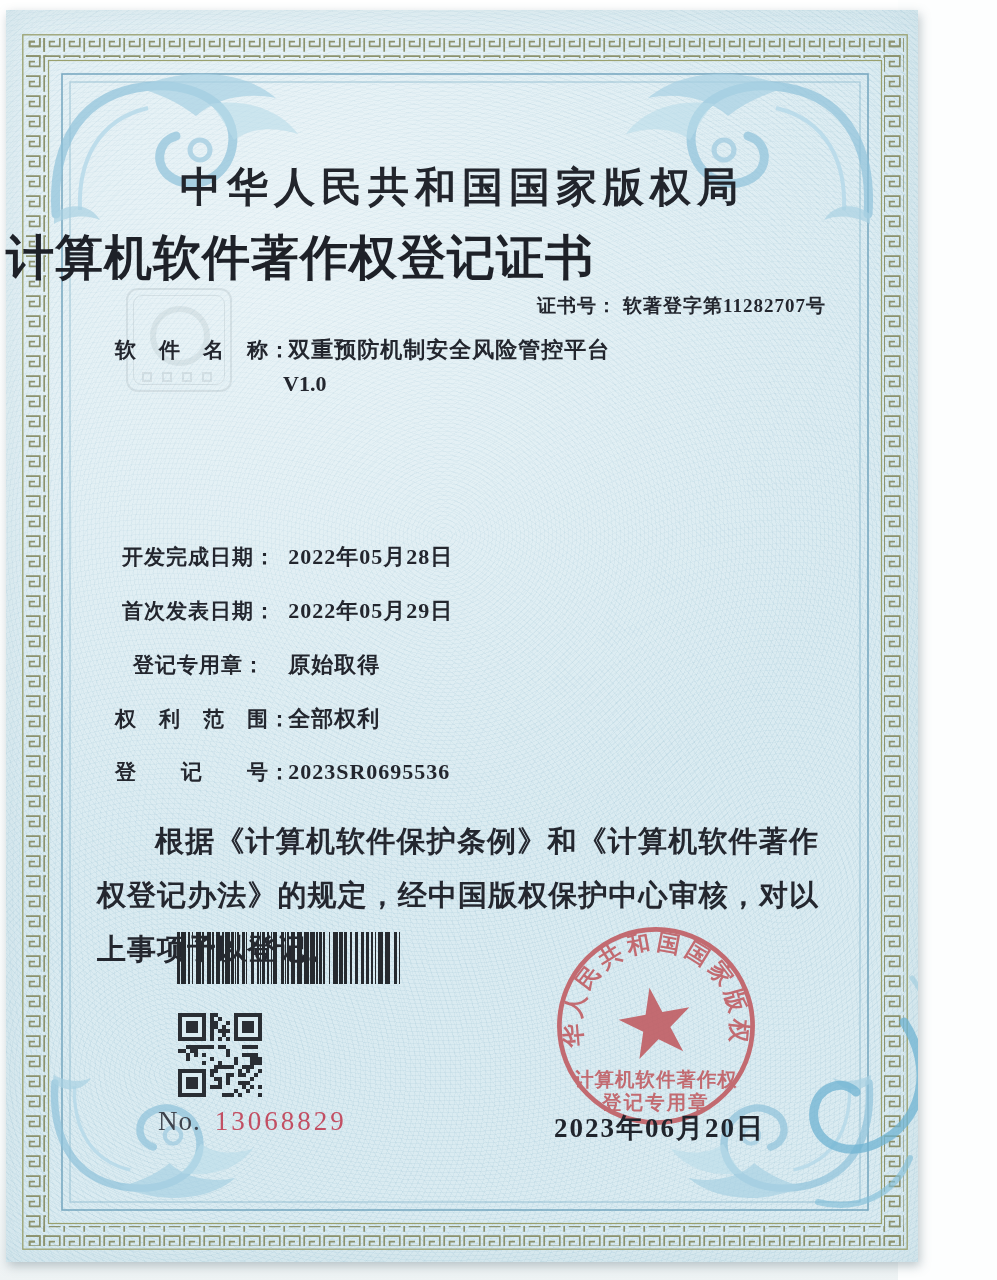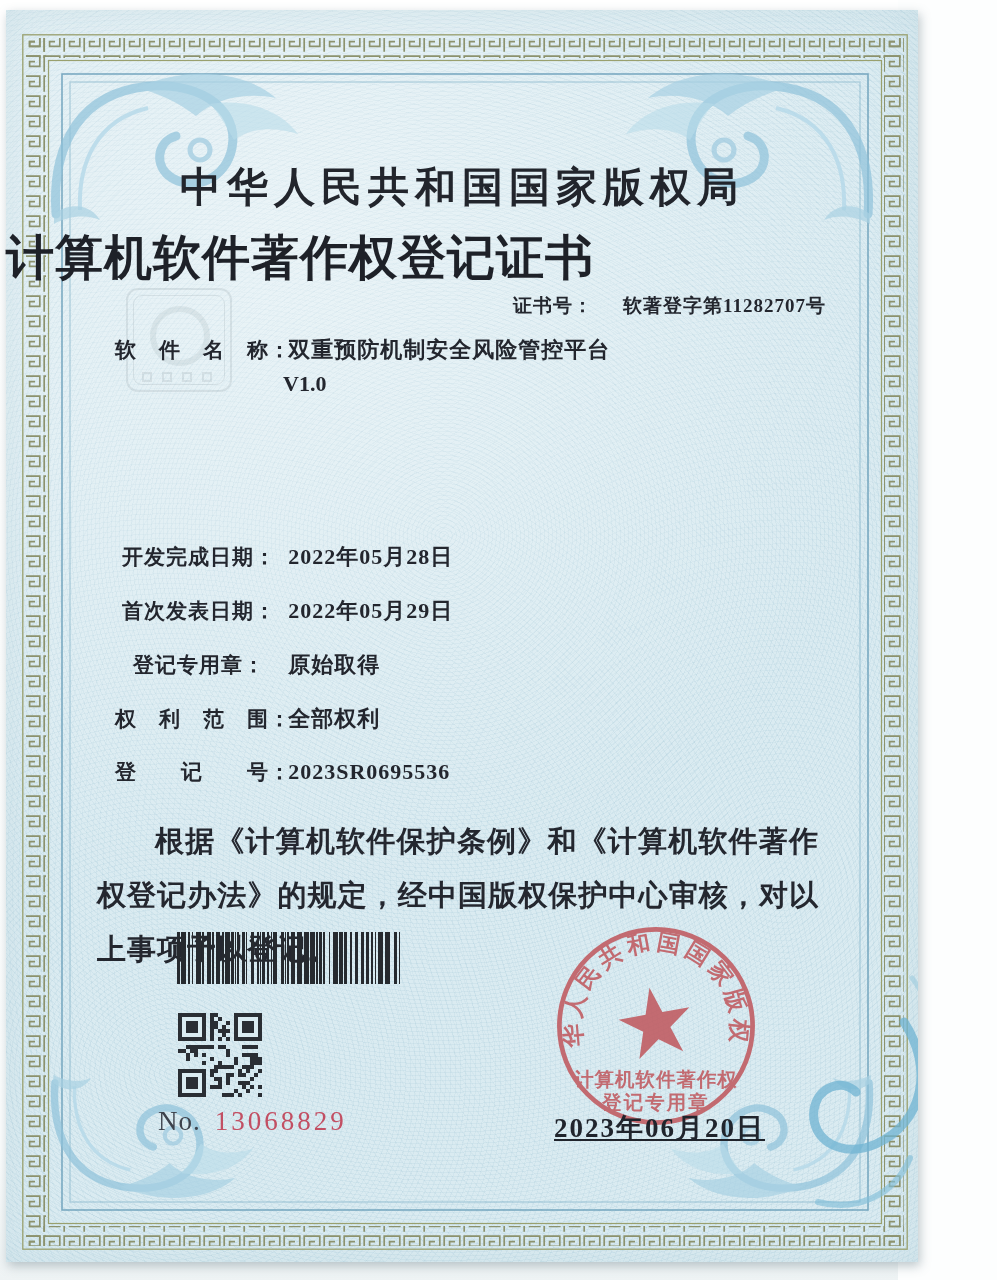--- a/index.html
+++ b/index.html
@@ -20,42 +20,42 @@
   }
   svg.layer { position:absolute; pointer-events:none; }
 
   
   .issuer { position:absolute; left:0; top:150px; width:100%; text-align:center;
     font-size:41px; font-weight:700; letter-spacing:6px; color:#22252c; }
   .doc-title { position:absolute; left:0; top:216px; width:100%; text-align:left;
     font-size:48px; font-weight:700; letter-spacing:1px; color:#1e2128; }
   .cert-no-line { position:absolute; right:92px; top:283px; font-size:19px; font-weight:700;
     color:#23262e; letter-spacing:1px; }
-  .cert-no-line .lab { margin-right:30px; }
+  .cert-no-line .lab { margin-right:6px; }
 
   .row { position:absolute; left:109px; font-size:21px; font-weight:700; color:#23262e; white-space:nowrap; }
   .row .lab { display:inline-block; width:168px;
     font-family:"Liberation Sans","DejaVu Sans",sans-serif; letter-spacing:1px;text-align:center; }
   .row .val { font-size:22px; letter-spacing:1px; }
   .row .ver { position:absolute; left:168px; top:36px; font-size:22px; }
 
   .statement { position:absolute; left:91px; top:804px; width:722px;
     font-size:29px; font-weight:700; color:#24272f; line-height:54px;
     text-indent:2em; text-align:justify; letter-spacing:1px; }
 
   .barcode-box { position:absolute; left:169px; top:920px; }
   .qr-box { position:absolute; left:169px; top:1000px; }
 
   .serial-line { position:absolute; left:152px; top:1096px; font-size:27px; color:#3d424c;
     letter-spacing:1px; }
   .serial-line .num { color:#c24f63; margin-left:14px; letter-spacing:3px;margin-top:19px; }
 
   .seal-box { position:absolute; left:545px; top:911px; width:210px; height:210px; }
   .issue-date { position:absolute; left:548px; top:1100px; font-size:27px; font-weight:700;
-    color:#20242c; letter-spacing:2px;text-decoration:underline; }
+    color:#20242c; letter-spacing:2px; }
 
   
   .emboss { position:absolute; left:120px; top:278px; width:106px; height:104px;
     border:2px solid rgba(150,165,170,.45); border-radius:12px; opacity:.5; }
   .emboss .in { position:absolute; inset:5px; border:1px solid rgba(150,165,170,.45); border-radius:9px; }
   .emboss .cir { position:absolute; left:22px; top:16px; width:60px; height:60px; border-radius:50%;
     border:6px solid rgba(150,165,170,.35); }
   .emboss .sq { position:absolute; bottom:8px; width:10px; height:10px;
     border:2px solid rgba(150,165,170,.45); }
 </style>

